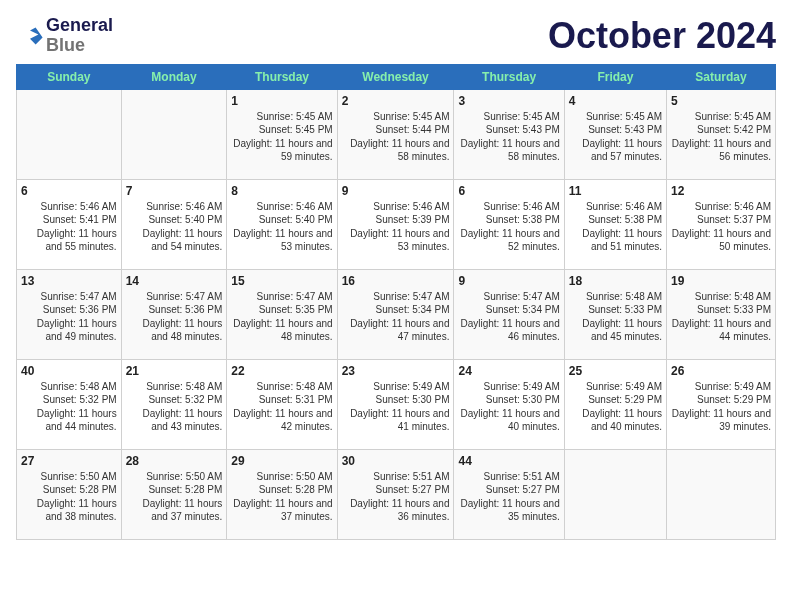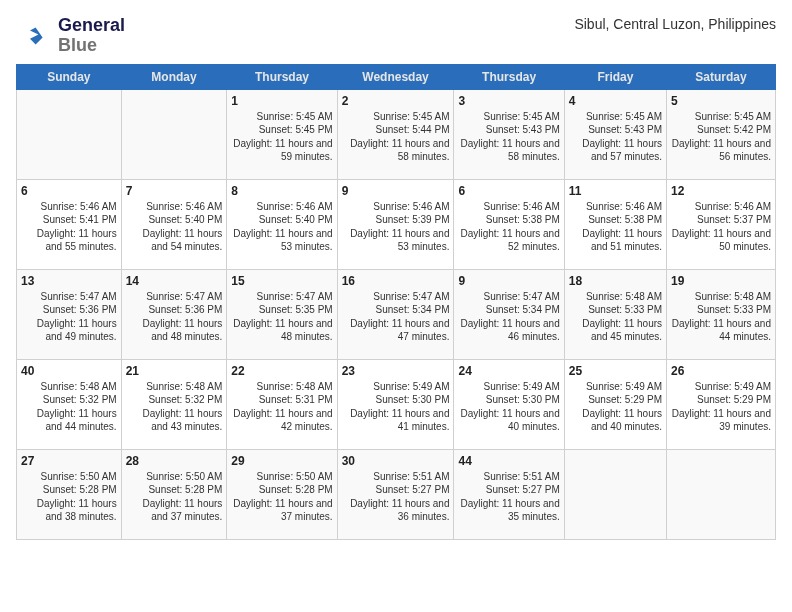--- a/index.html
+++ b/index.html
@@ -12,21 +12,21 @@
     }
     .header {
       display: flex;
       justify-content: space-between;
       align-items: flex-start;
       margin-bottom: 8px;
     }
     .logo {
       display: flex;
       align-items: center;
-      gap: 14px;
+      gap: 2px;
     }
     .logo-text {
       font-size: 18px;
       font-weight: bold;
       color: #1a1a4e;
       line-height: 1.1;
     }
     .logo-blue {
       color: #737373;
     }
@@ -47,21 +47,21 @@
       font-size: 14px;
       color: #333;
     }
     table {
       width: 100%;
       border-collapse: collapse;
       font-size: 10.5px;
     }
     thead th {
       background: #2a6ebb;
-      color: #e5e5e5;
+      color: #86efac;
       padding: 5px 4px;
       font-size: 12px;
       font-weight: bold;
       border: 1px solid #2a6ebb;
       margin-left: 8px;
     }
     tbody tr {
       border-bottom: 1px solid #ccc;
     }
     tbody td {
@@ -101,21 +101,21 @@
   <div class="logo">
     <svg class="logo-icon" viewBox="0 0 40 40">
       <polygon points="28,8 38,22 28,32 20,24 32,18 20,12" fill="#2a6ebb"></polygon>
     </svg>
     <div class="logo-text">
       <div>General</div>
       <div class="logo-blue">Blue</div>
     </div>
   </div>
   <div class="title-block">
-    <div class="subtitle">Sibul, Central Luzon, Philippines</div>
+    <div class="month-title">October 2024</div>
   </div>
 </div>
 
 <table>
   <thead>
     <tr>
     <th>Sunday</th>
         <th>Monday</th>
         <th>Thursday</th>
         <th>Wednesday</th>

